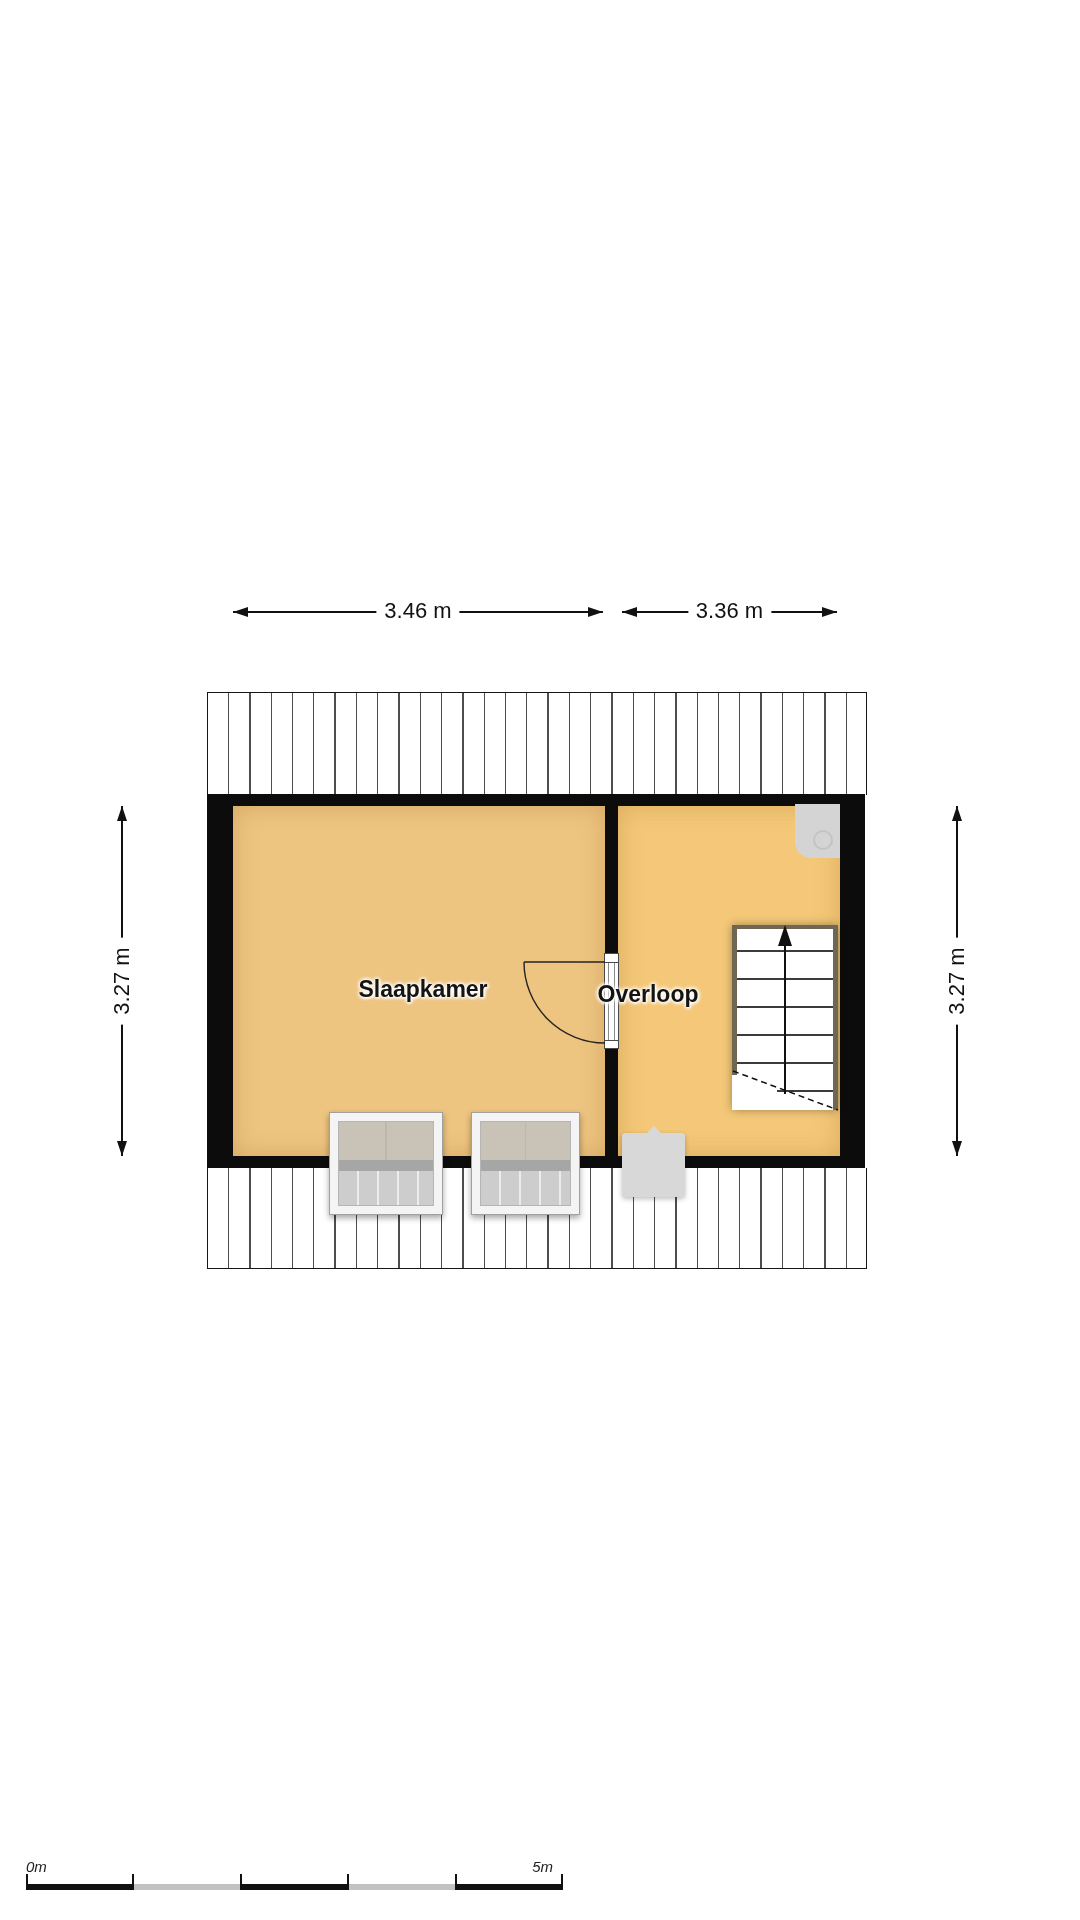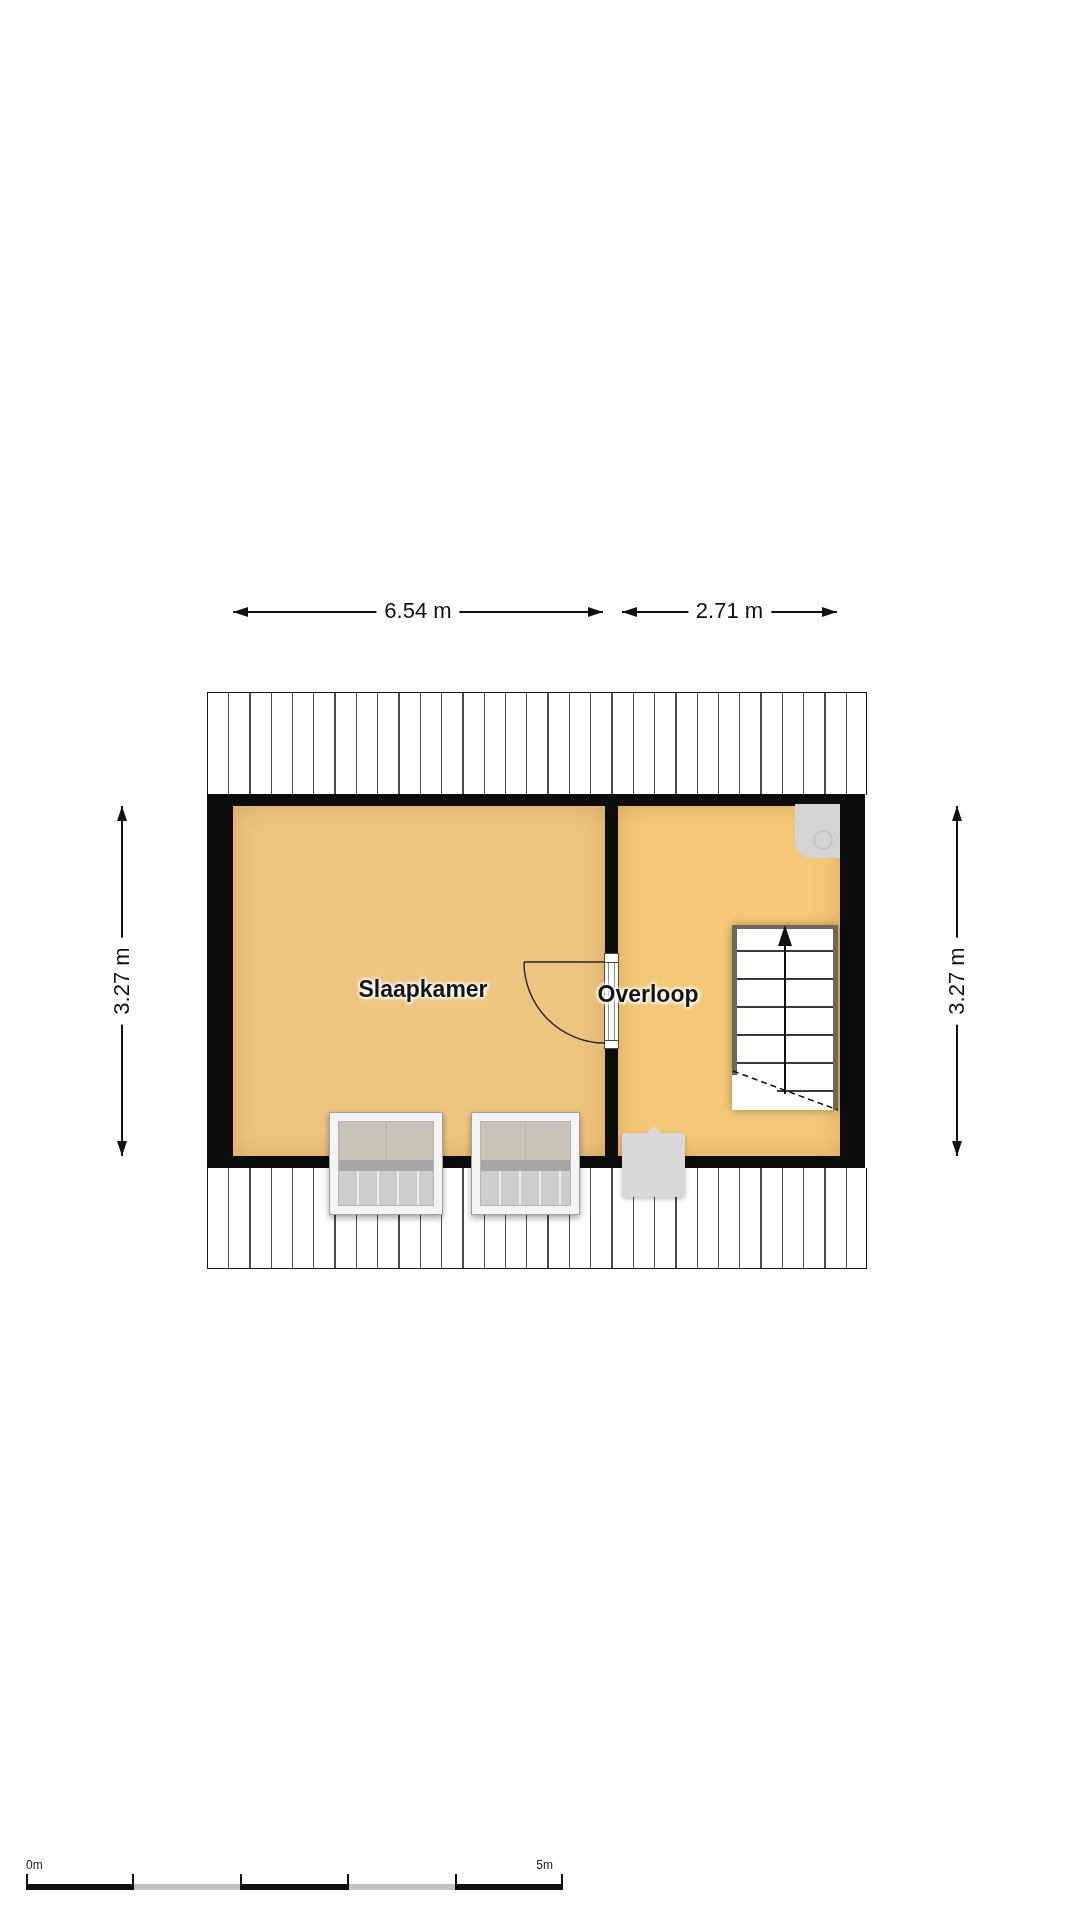--- a/index.html
+++ b/index.html
@@ -86,21 +86,21 @@
   .ah-left{left:0;top:5px;border-top:5px solid transparent;border-bottom:5px solid transparent;border-right:15px solid #111;}
   .ah-right{right:0;top:5px;border-top:5px solid transparent;border-bottom:5px solid transparent;border-left:15px solid #111;}
   .ah-up{top:0;left:5px;border-left:5px solid transparent;border-right:5px solid transparent;border-bottom:15px solid #111;}
   .ah-down{bottom:0;left:5px;border-left:5px solid transparent;border-right:5px solid transparent;border-top:15px solid #111;}
 
   
   .overlay{position:absolute;left:0;top:0;z-index:50;pointer-events:none;}
 
   
   .scalebar{position:absolute;left:26px;top:1858px;width:537px;height:34px;z-index:40;}
-  .sb-label{position:absolute;top:0;font-size:12px;color:#222;}
+  .sb-label{position:absolute;top:0;font-size:15px;color:#222;font-style:italic;}
   .sb-label-start{left:0;}
   .sb-label-end{right:10px;}
   .sb-bar{position:absolute;left:0;top:26px;width:537px;height:6px;display:flex;}
   .sb-seg{height:100%;flex:1;}
   .sb-dark{background:#111;}
   .sb-light{background:#c2c2c2;}
   .sb-tick{position:absolute;top:16px;width:2px;height:16px;background:#111;}
 </style>
 </head>
 <body>
@@ -160,28 +160,28 @@
     <div class="door-cap-bottom"></div>
   </div>
 
   <div class="room-label" style="left:423px;top:989px">Slaapkamer</div>
   <div class="room-label" style="left:648px;top:994px">Overloop</div>
 
   <div class="dim-h" style="left:233px;top:602px;width:370px;">
     <div class="line"></div>
     <div class="ah ah-left"></div>
     <div class="ah ah-right"></div>
-    <div class="dim-label">6.54 m</div>
+    <div class="dim-label">3.46 m</div>
   </div>
 
   <div class="dim-h" style="left:622px;top:602px;width:215px;">
     <div class="line"></div>
     <div class="ah ah-left"></div>
     <div class="ah ah-right"></div>
-    <div class="dim-label">2.71 m</div>
+    <div class="dim-label">3.36 m</div>
   </div>
 
   <div class="dim-v" style="left:112px;top:806px;height:350px;">
     <div class="line"></div>
     <div class="ah ah-up"></div>
     <div class="ah ah-down"></div>
     <div class="dim-label dim-label-v">3.27 m</div>
   </div>
 
   <div class="dim-v" style="left:947px;top:806px;height:350px;">

